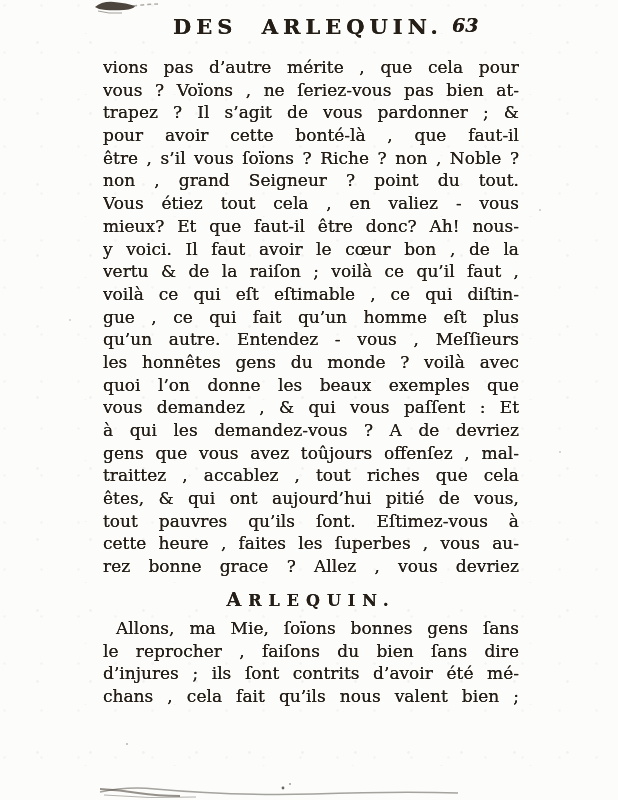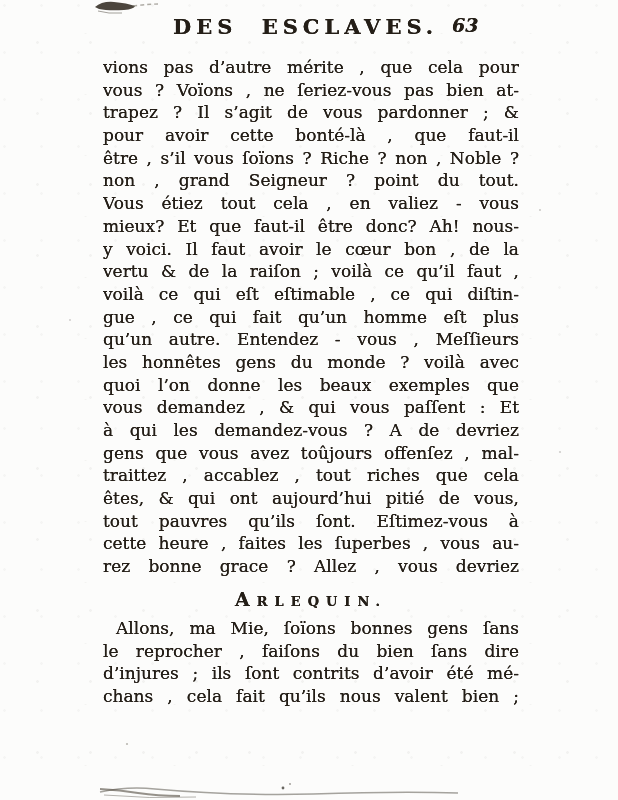--- a/index.html
+++ b/index.html
@@ -53,39 +53,39 @@
     text-align-last: justify;
     text-shadow: 0 0 0.45px currentColor;
     white-space: nowrap;
   }
   .line.short { text-align-last: left; }
   .line.indent { text-indent: 13px; }
   .speaker-heading {
     margin-top: 10px;
     margin-bottom: 7px;
     text-align: center;
-    font-size: 13px;
+    font-size: 16px;
     font-weight: bold;
     letter-spacing: 7px;
     text-shadow: 0 0 0.5px currentColor;
   }
   .speaker-heading::first-letter { font-size: 19px; }
   .artifacts {
     position: absolute;
     left: 0; top: 0;
     width: 618px; height: 800px;
     pointer-events: none;
   }
 </style>
 </head>
 <body>
 
 <div class="page">
 
-  <div class="running-header">DES ESCLAVES.</div>
+  <div class="running-header">DES ARLEQUIN.</div>
 
   <div class="page-number">63</div>
 
   <div class="text-block">
 
     <div>
       <div class="line">vions pas d’autre mérite , que cela pour</div>
       <div class="line">vous ? Voïons , ne ſeriez-vous pas bien at-</div>
       <div class="line">trapez ? Il s’agit de vous pardonner ; &amp;</div>
       <div class="line">pour avoir cette bonté-là , que faut-il</div>

